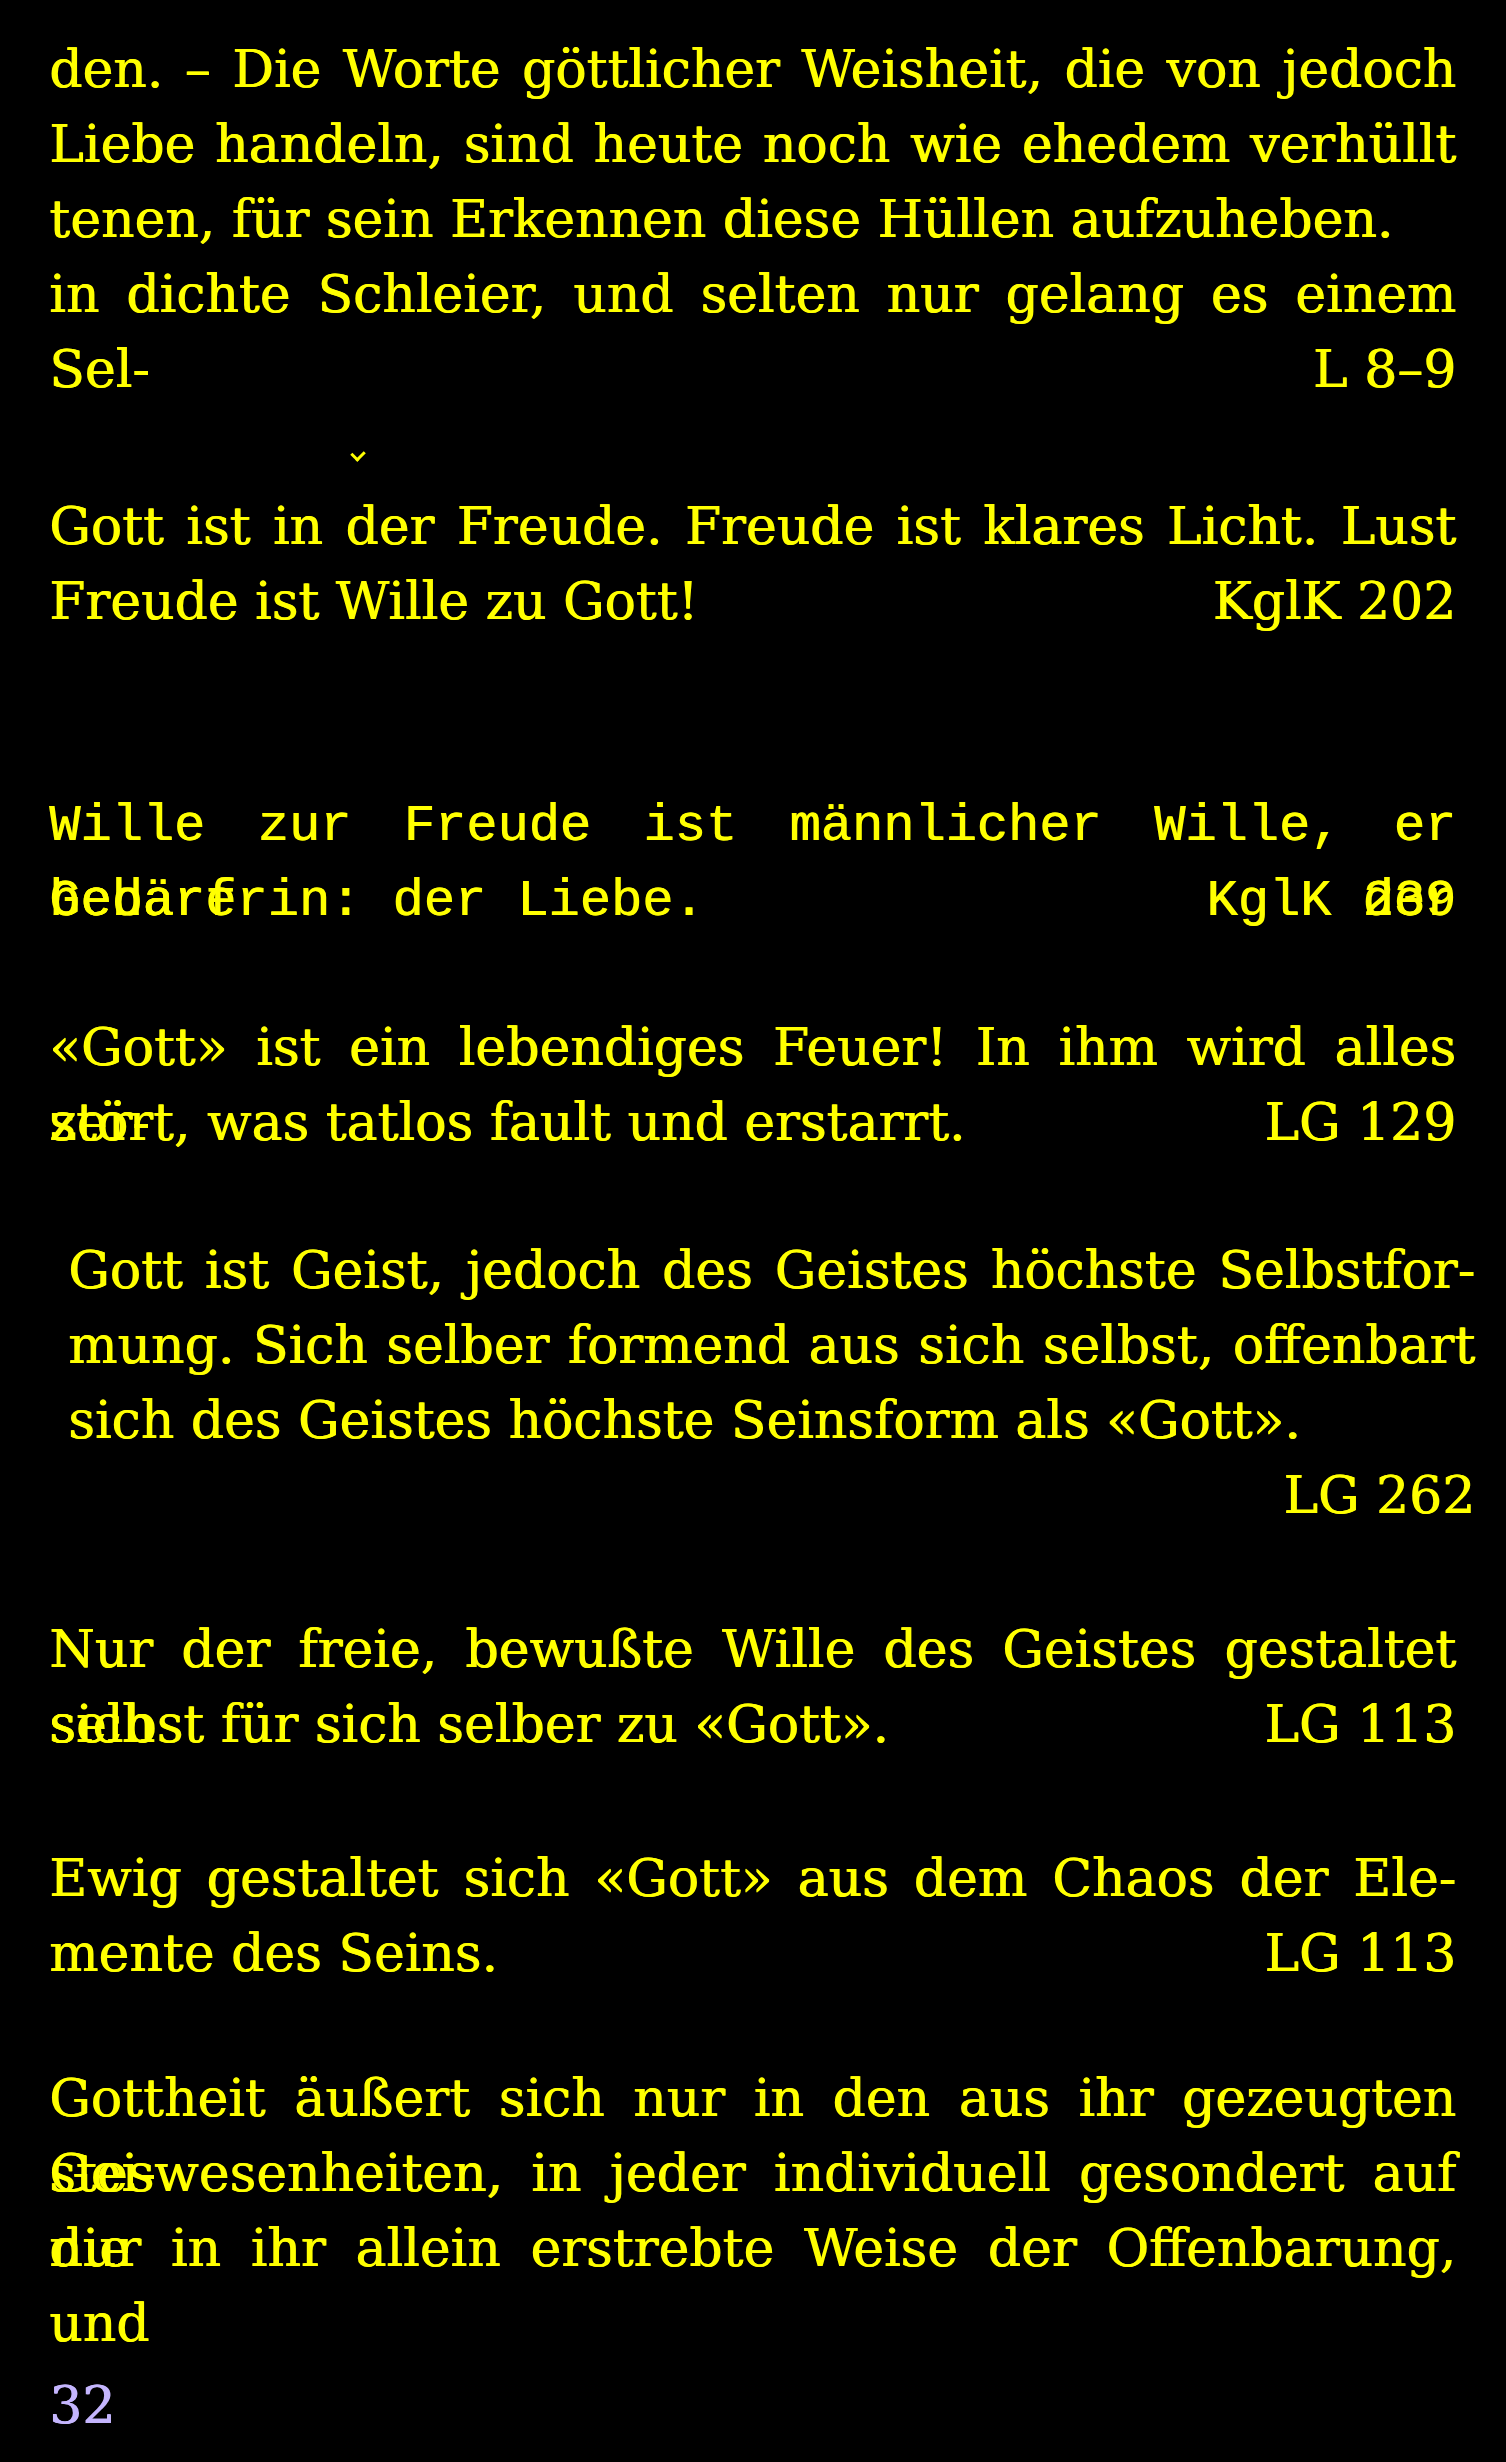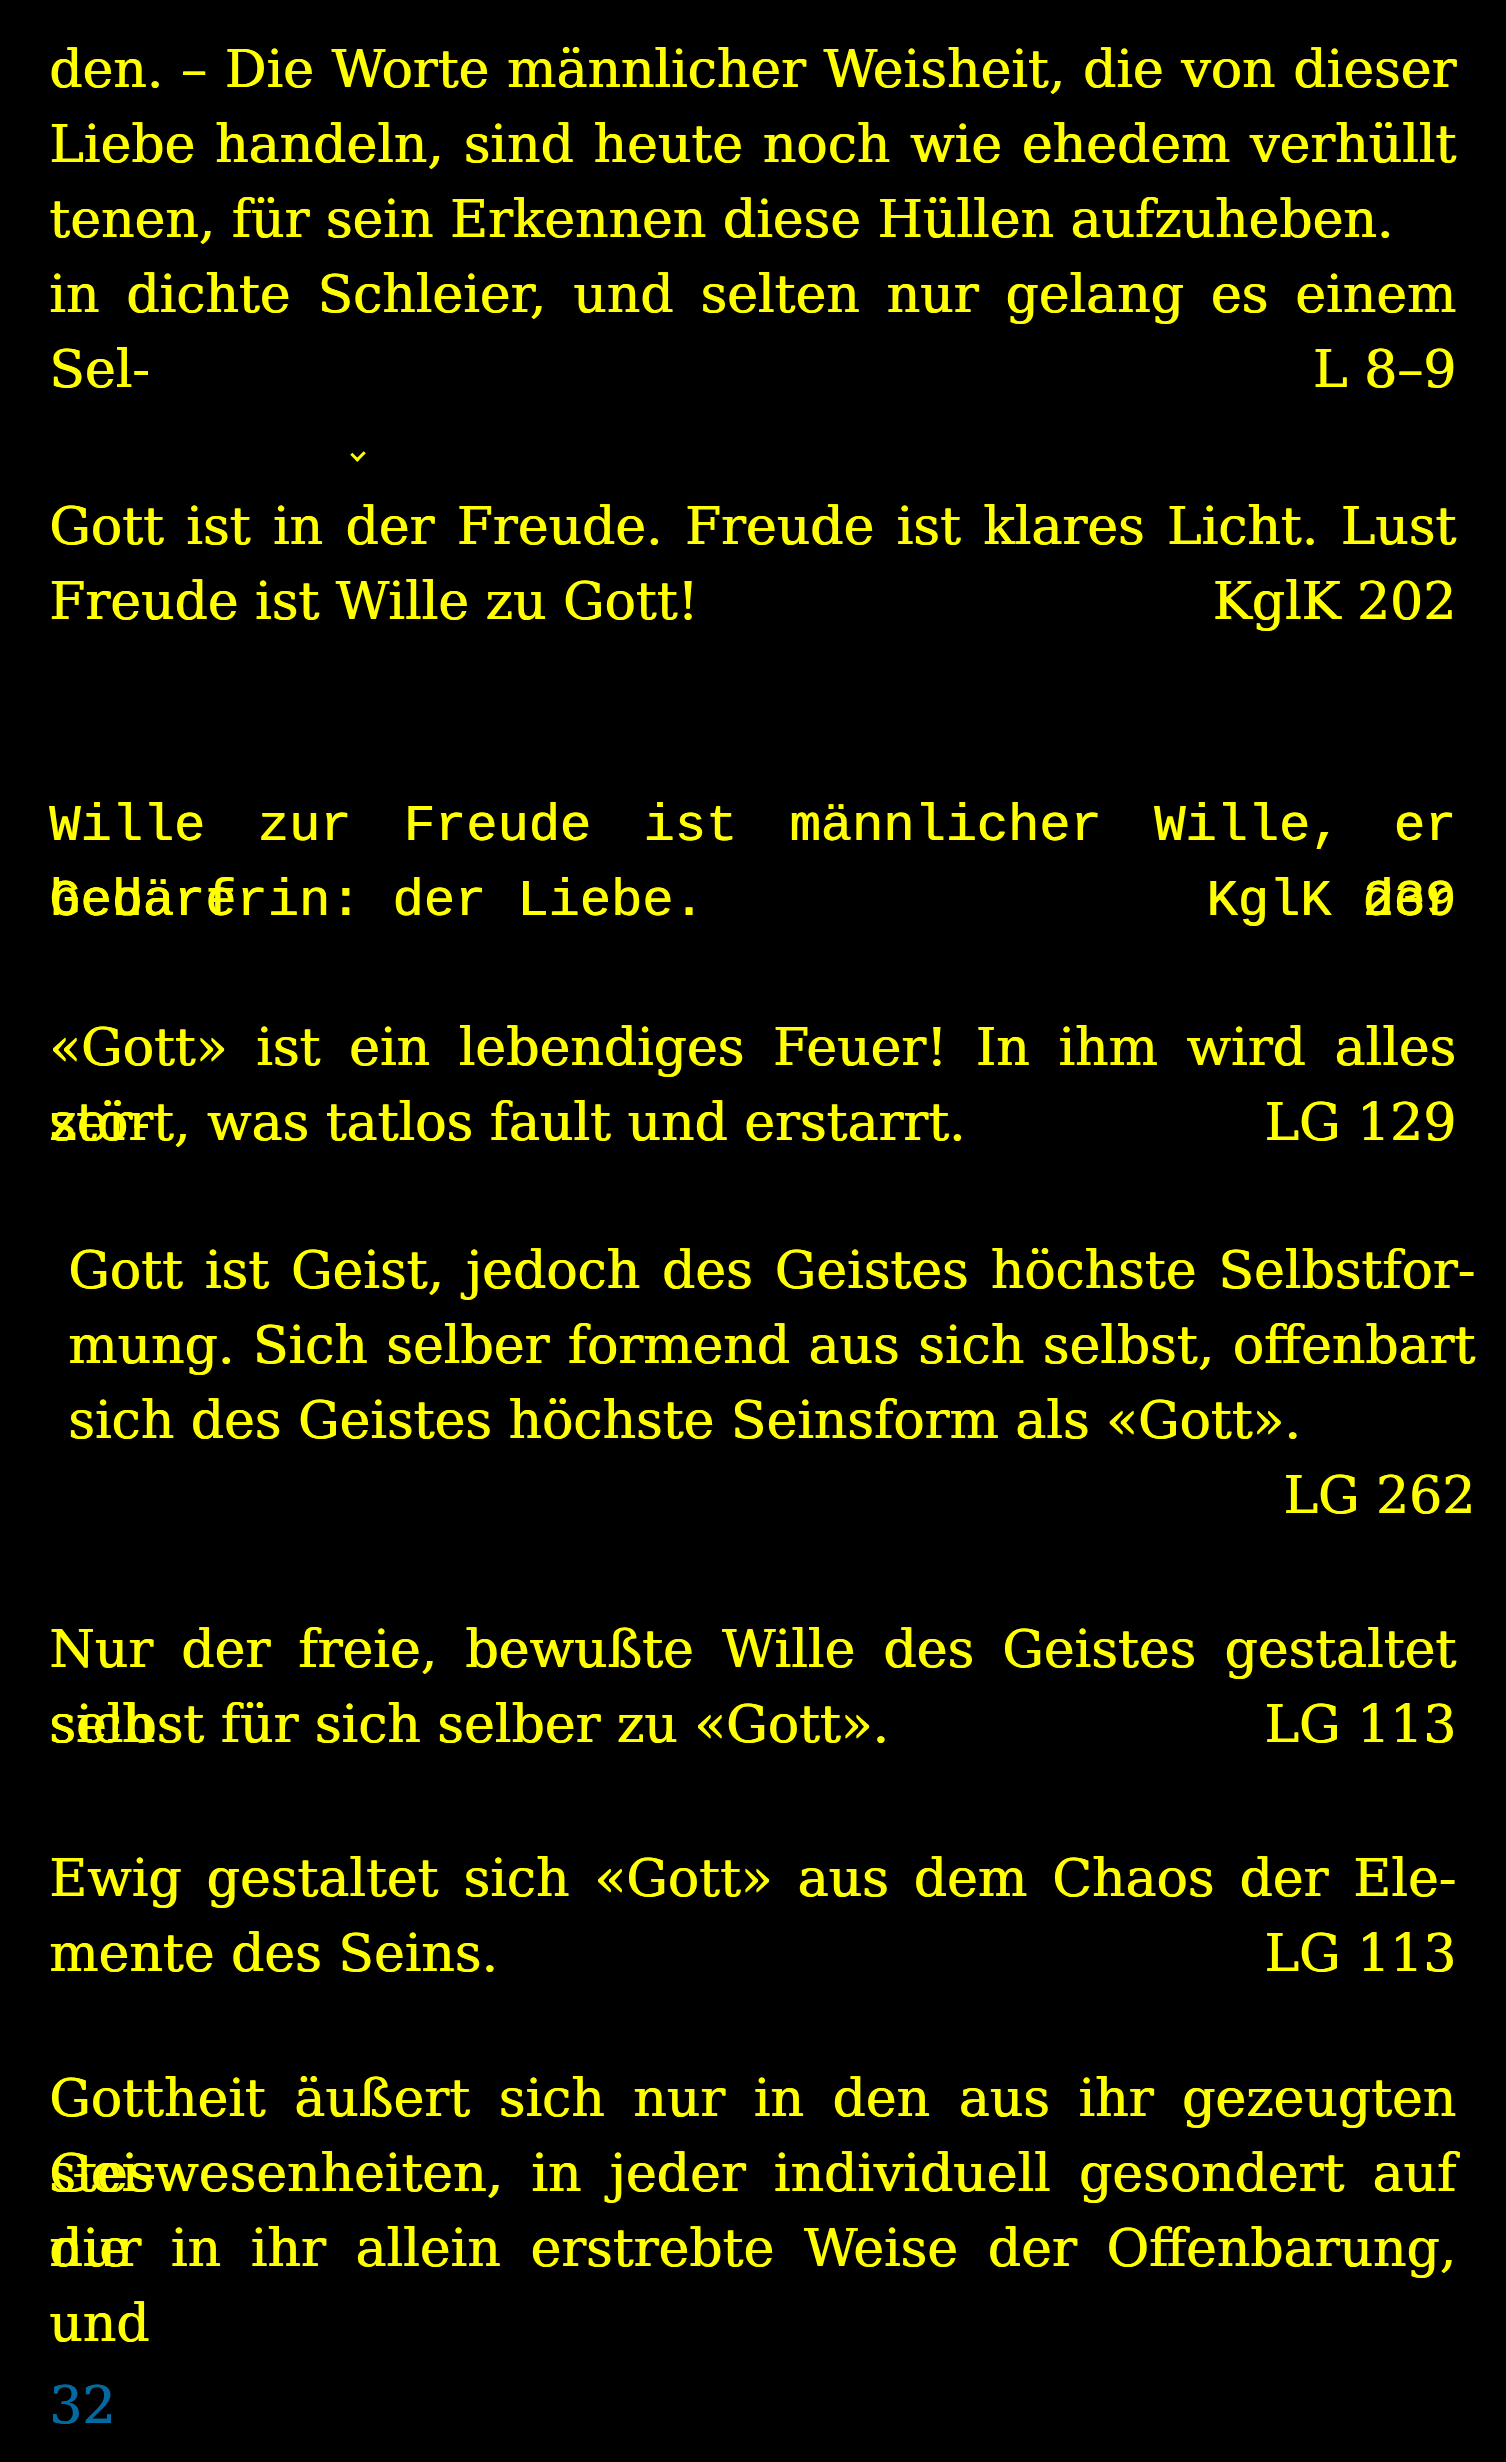--- a/index.html
+++ b/index.html
@@ -44,40 +44,40 @@
     position: absolute;
     right: 0;
     top: 0;
   }
   .pageno {
     position: absolute;
     left: 49px;
     top: 2368px;
     font-size: 52px;
     line-height: 75px;
-    color: #0369a1;
+    color: #c4b5fd;
     text-shadow: 0.8px 0 currentColor;
   }
   .artifact {
     position: absolute;
     left: 352px;
     top: 449px;
     width: 9.2px;
     height: 7px;
     border-left: 3.1px solid #ffff00;
     border-bottom: 3.1px solid #ffff00;
     transform: rotate(-45deg);
   }
 </style>
 </head>
 <body style="background: rgb(0, 0, 0);">
 
 <div class="text-block" id="text-block">
     <div class="para" style="top: 32px; color: rgb(255, 255, 0);">
-      <div class="line just">den. – Die Worte männlicher Weisheit, die von dieser</div>
+      <div class="line just">den. – Die Worte göttlicher Weisheit, die von jedoch</div>
       <div class="line just">Liebe handeln, sind heute noch wie ehedem verhüllt</div>
       <div class="line last">tenen, für sein Erkennen diese Hüllen aufzuheben.</div>
       <div class="line just">in dichte Schleier, und selten nur gelang es einem Sel-</div>
       <div class="line citeline">L 8–9</div>
     </div>
     <div class="para" style="top: 489px; color: rgb(255, 255, 0);">
       <div class="line just">Gott ist in der Freude. Freude ist klares Licht. Lust</div>
       <div class="line last">Freude ist Wille zu Gott!<span class="cite">KglK 202</span></div>
     </div>
     <div class="para" style="top: 789px; color: rgb(255, 255, 0); font-family: Liberation Mono, monospace;">

